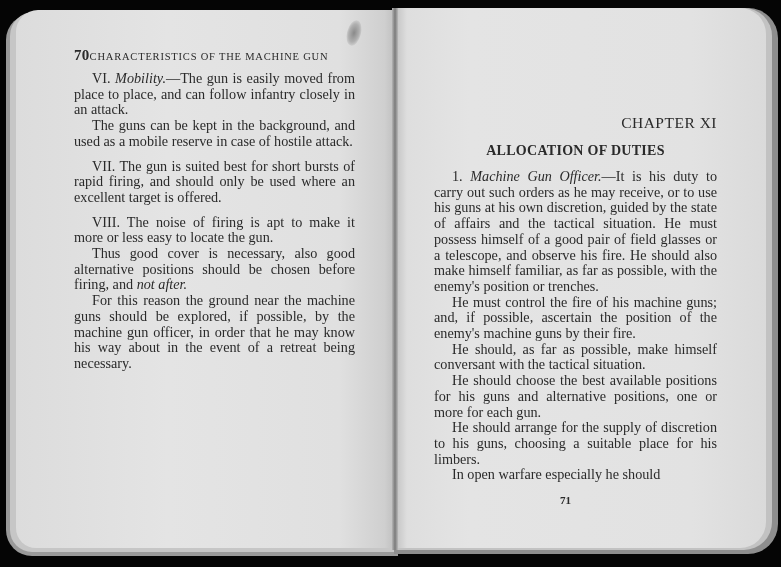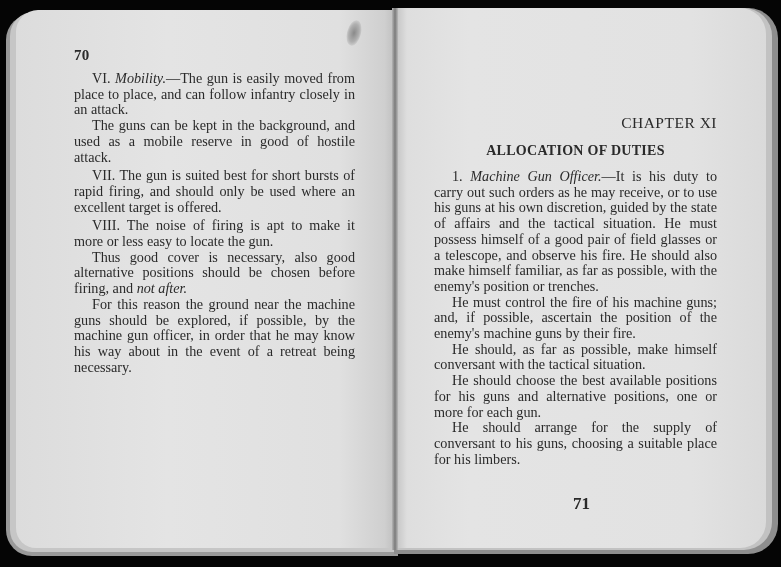--- a/index.html
+++ b/index.html
@@ -45,34 +45,34 @@
     display:flex; align-items:baseline; 
   }
   .running-head .num { font-size:15px; font-weight:bold; }
   .running-head .title { font-size:10.5px; letter-spacing:0.8px; }
   .text-col {
     position:absolute; font-size:14.2px; line-height:15.7px; text-align:justify;
   }
   .left-col { left:74px; top:71px; width:281px; }
   .right-col { left:434px; top:169px; width:283px; }
   .para { margin:0; text-indent:18px; }
-  .para.gap { margin-top:3px; }
+  .para.gap { margin-top:9px; }
   .para .lead { font-weight:normal; }
   .para i { }
   .chapter {
     position:absolute; left:434px; top:114px; width:283px; text-align:right;
     font-size:15.5px; letter-spacing:0.5px;
   }
   .chapter-title {
     position:absolute; left:434px; top:143px; width:283px; text-align:center;
     font-size:14px; font-weight:bold; letter-spacing:0.3px;
   }
   .folio {
-    position:absolute; left:560px; top:494px; width:30px; text-align:right;
-    font-size:17px; font-weight:bold;
+    position:absolute; left:560px; top:494px; width:30px; text-align:left;
+    font-size:11px; font-weight:bold;
   }
   .smudge {
     position:absolute; left:347px; top:20px; width:14px; height:26px;
     background:radial-gradient(ellipse at center,#8a8a8a 0%,#b0b0b0 50%,rgba(200,200,200,0) 80%);
     transform:rotate(15deg); border-radius:50%;
   }
 </style>
 </head>
 <body>
 
@@ -81,29 +81,30 @@
   <div class="page-stack-left2"></div>
   <div class="page-left"></div>
   <div class="page-stack-right"></div>
   <div class="page-stack-right2"></div>
   <div class="page-right"></div>
   <div class="gutter"></div>
   <div class="smudge"></div>
 
   <div class="running-head">
     <span class="num">70</span>
+    <span class="title">CHARACTERISTICS OF THE MACHINE GUN</span>
   </div>
 
   <div class="text-col left-col">
     <p class="para">
       <span class="lead">VI.</span>
       <i>Mobility.</i><span>—The gun is easily moved from place to place, and can follow infantry closely in an attack.</span>
     </p>
     <p class="para">
-      <span>The guns can be kept in the background, and used as a mobile reserve in good of hostile attack.</span>
+      <span>The guns can be kept in the background, and used as a mobile reserve in case of hostile attack.</span>
     </p>
     <p class="para gap">
       <span class="lead">VII.</span>
       <span>The gun is suited best for short bursts of rapid firing, and should only be used where an excellent target is offered.</span>
     </p>
     <p class="para gap">
       <span class="lead">VIII.</span>
       <span>The noise of firing is apt to make it more or less easy to locate the gun.</span>
     </p>
     <p class="para">
@@ -126,18 +127,21 @@
     <p class="para">
       <span>He must control the fire of his machine guns; and, if possible, ascertain the position of the enemy's machine guns by their fire.</span>
     </p>
     <p class="para">
       <span>He should, as far as possible, make himself conversant with the tactical situation.</span>
     </p>
     <p class="para">
       <span>He should choose the best available positions for his guns and alternative positions, one or more for each gun.</span>
     </p>
     <p class="para">
-      <span>He should arrange for the supply of conversant to his guns, choosing a suitable place for his limbers.</span>
+      <span>He should arrange for the supply of discretion to his guns, choosing a suitable place for his limbers.</span>
+    </p>
+    <p class="para">
+      <span>In open warfare especially he should</span>
     </p>
   </div>
 
   <div class="folio">71</div>
 </div>
 
 </body></html>

